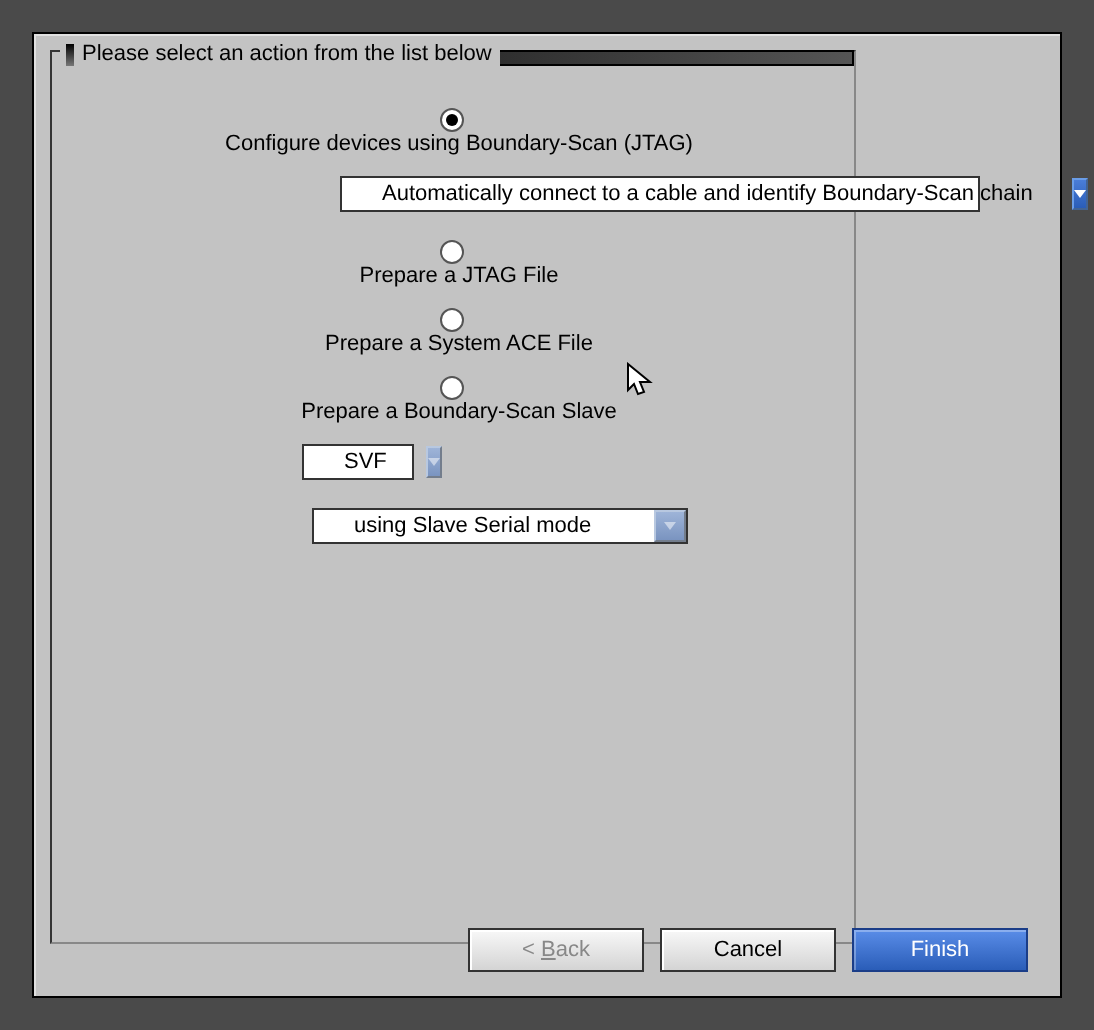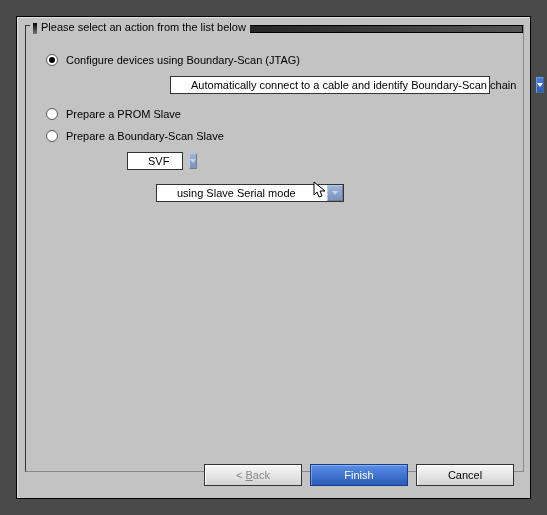--- a/index.html
+++ b/index.html
@@ -18,21 +18,21 @@
     width: 515px;
     height: 483px;
     background: #c3c3c3;
     border: 1px solid #000;
     box-shadow: inset 1px 1px 0 #e0e0e0;
   }
   .groupbox {
     position: absolute;
     left: 8px;
     top: 8px;
-    width: 499px;
+    width: 403px;
     height: 447px;
     border: 1px inset #888;
   }
   .groupbox::before {
     content: "";
     position: absolute;
     left: 6px;
     top: -1px;
     right: 0;
     height: 6px;
@@ -61,20 +61,21 @@
   .options {
     position: absolute;
     left: 20px;
     top: 28px;
     right: 14px;
   }
   .row {
     display: flex;
     align-items: center;
     margin-bottom: 10px;
+    flex-direction: column;
   }
   .radio {
     width: 12px;
     height: 12px;
     border: 1px solid #555;
     border-radius: 50%;
     background: #fff;
     display: inline-flex;
     align-items: center;
     justify-content: center;
@@ -90,21 +91,21 @@
   }
   .radio-label {
     color: #000;
     font-size: 11px;
   }
   .indent {
     margin-left: 124px;
     margin-bottom: 14px;
   }
   .indent2 {
-    margin-left: 81px;
+    margin-left: 105px;
     margin-bottom: 14px;
   }
   .indent3 {
     margin-left: 110px;
     margin-bottom: 14px;
   }
   .combo {
     display: inline-flex;
     align-items: center;
     background: #fff;
@@ -153,21 +154,21 @@
     z-index: 10;
   }
   .btnbar {
     position: absolute;
     right: 16px;
     bottom: 12px;
     display: flex;
     gap: 8px;
   }
   .btn {
-    width: 98px;
+    width: 88px;
     height: 22px;
     border: 1px solid #333;
     background: linear-gradient(to bottom, #f8f8f8, #d4d4d4);
     font-size: 11px;
     display: flex;
     align-items: center;
     justify-content: center;
     color: #000;
     box-shadow: inset 1px 1px 0 #fff;
   }
@@ -198,23 +199,27 @@
       </div>
       <div class="indent">
         <div class="combo wide">
           <span class="combo-text">Automatically connect to a cable and identify Boundary-Scan chain</span>
           <span class="combo-btn"></span>
         </div>
       </div>
 
       <div class="row">
         <span class="radio"></span>
-        <span class="radio-label">Prepare a PROM Slave</span>
-      </div>
-
+        <span class="radio-label">Prepare a JTAG File</span>
+      </div>
+
+      <div class="row">
+        <span class="radio"></span>
+        <span class="radio-label">Prepare a System ACE File</span>
+      </div>
 
       <div class="row">
         <span class="radio"></span>
         <span class="radio-label">Prepare a Boundary-Scan Slave</span>
       </div>
       <div class="indent2">
         <div class="combo small">
           <span class="combo-text">SVF</span>
           <span class="combo-btn disabled"></span>
         </div>
@@ -232,21 +237,21 @@
     <svg class="cursor" width="16" height="20" viewBox="0 0 16 20">
       <path d="M1 1 L1 14 L4 11 L6 16 L9 15 L7 10 L12 10 Z" fill="#fff" stroke="#000" stroke-width="1"></path>
     </svg>
 
   </div>
 
   <div class="btnbar">
     <div class="btn disabled">
       <span>&lt; <span class="u">B</span>ack</span>
     </div>
+    <div class="btn">
+      <span>Cancel</span>
+    </div>
     <div class="btn finish">
       <span>Finish</span>
     </div>
-    <div class="btn">
-      <span>Cancel</span>
-    </div>
   </div>
 
 </div>
 
 </body></html>

